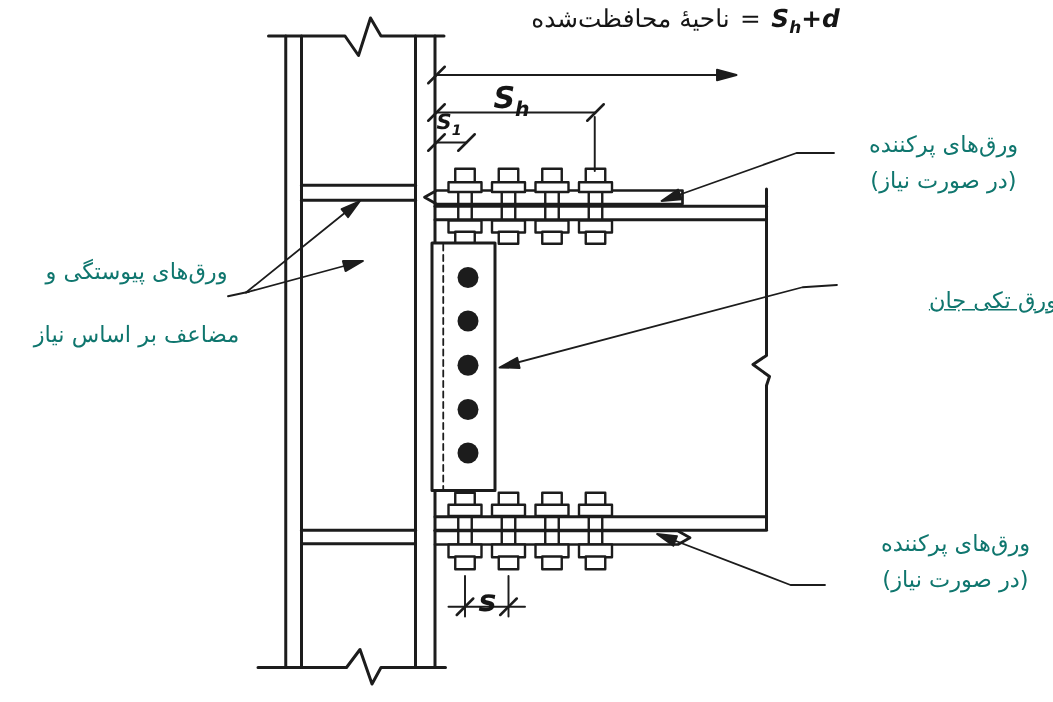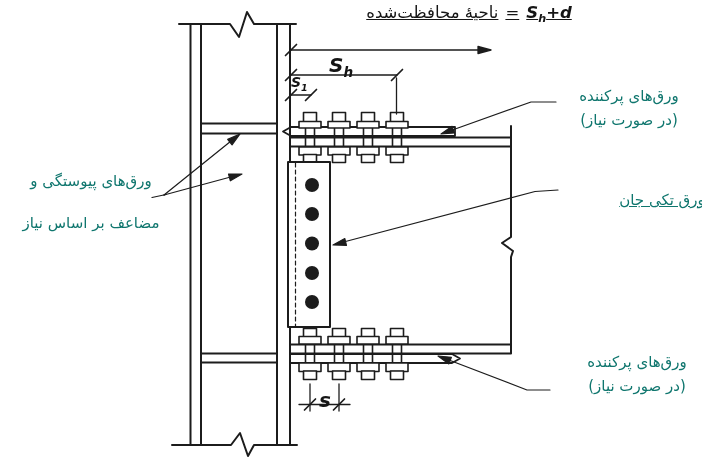--- a/index.html
+++ b/index.html
@@ -1,22 +1,22 @@
 <!DOCTYPE html>
 <html><head>
 <meta charset="utf-8">
 <style>
   html,body{margin:0;padding:0;background:#fff;}
   #canvas{position:relative;width:702px;height:468px;background:#ffffff;overflow:hidden;
           font-family:"DejaVu Sans",sans-serif;color:#151515;}
   #drawing{position:absolute;left:0;top:0;}
   .lbl{position:absolute;font-size:15px;line-height:24px;text-align:center;color:#0f766e;
        white-space:nowrap;direction:rtl;}
-  .note{position:absolute;left:344px;top:3px;width:250px;display:flex;direction:ltr;
-        justify-content:center;align-items:baseline;gap:7px;font-size:16.5px;text-decoration:underline;}
+  .note{position:absolute;left:332px;top:3px;width:250px;display:flex;direction:ltr;
+        justify-content:center;align-items:baseline;gap:7px;font-size:16.5px;}
   .note .fa{direction:rtl;}
   .note .formula, .dim{font-weight:bold;font-style:italic;}
   .dim{position:absolute;font-size:20px;color:#151515;}
   sub{font-size:0.68em;}
   svg line, svg path, svg polyline, svg rect{stroke:#1c1c1c;}
 </style>
 </head>
 <body>
 
 <div id="canvas">

